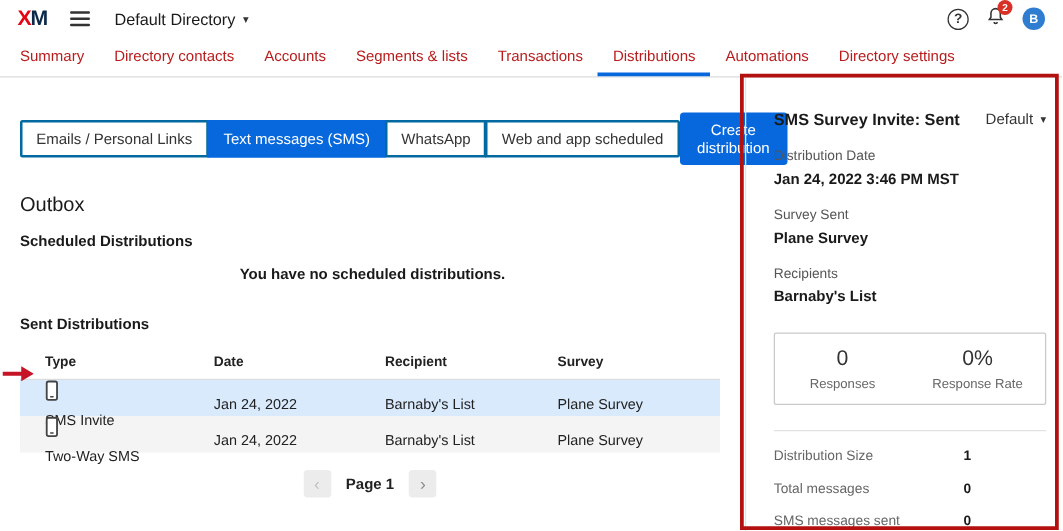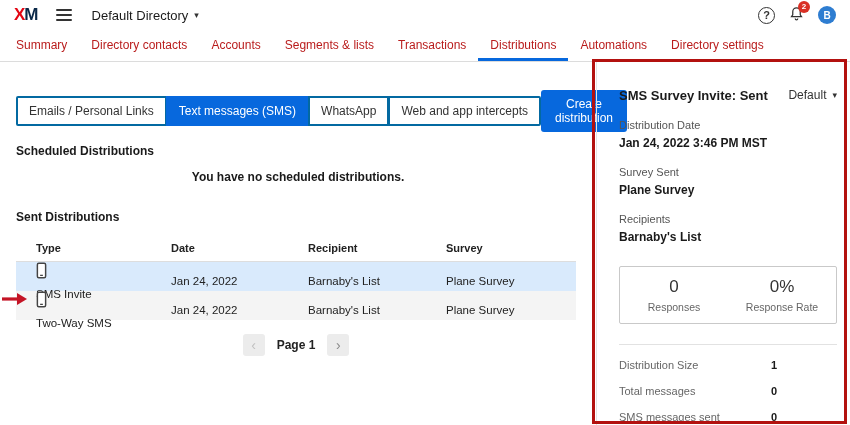--- a/index.html
+++ b/index.html
@@ -139,25 +139,26 @@
   </div>
 
   <div class="content">
 
     <div class="left">
       <div class="channel-row">
         <div class="seg-group">
           <button class="seg-btn">Emails / Personal Links</button>
           <button class="seg-btn active">Text messages (SMS)</button>
           <button class="seg-btn">WhatsApp</button>
-          <button class="seg-btn">Web and app intercepts</button>
+          <button class="seg-btn">Web and app scheduled</button>
         </div>
         <button class="create-btn">Create distribution</button>
       </div>
 
+      <div class="outbox-title">Outbox</div>
       <div class="section-h">Scheduled Distributions</div>
       <div class="empty-text">You have no scheduled distributions.</div>
       <div class="section-h sent-h">Sent Distributions</div>
 
       <div class="dist-table">
         <div class="t-row t-head">
           <div>Type</div>
           <div>Date</div>
           <div>Recipient</div>
           <div>Survey</div>

